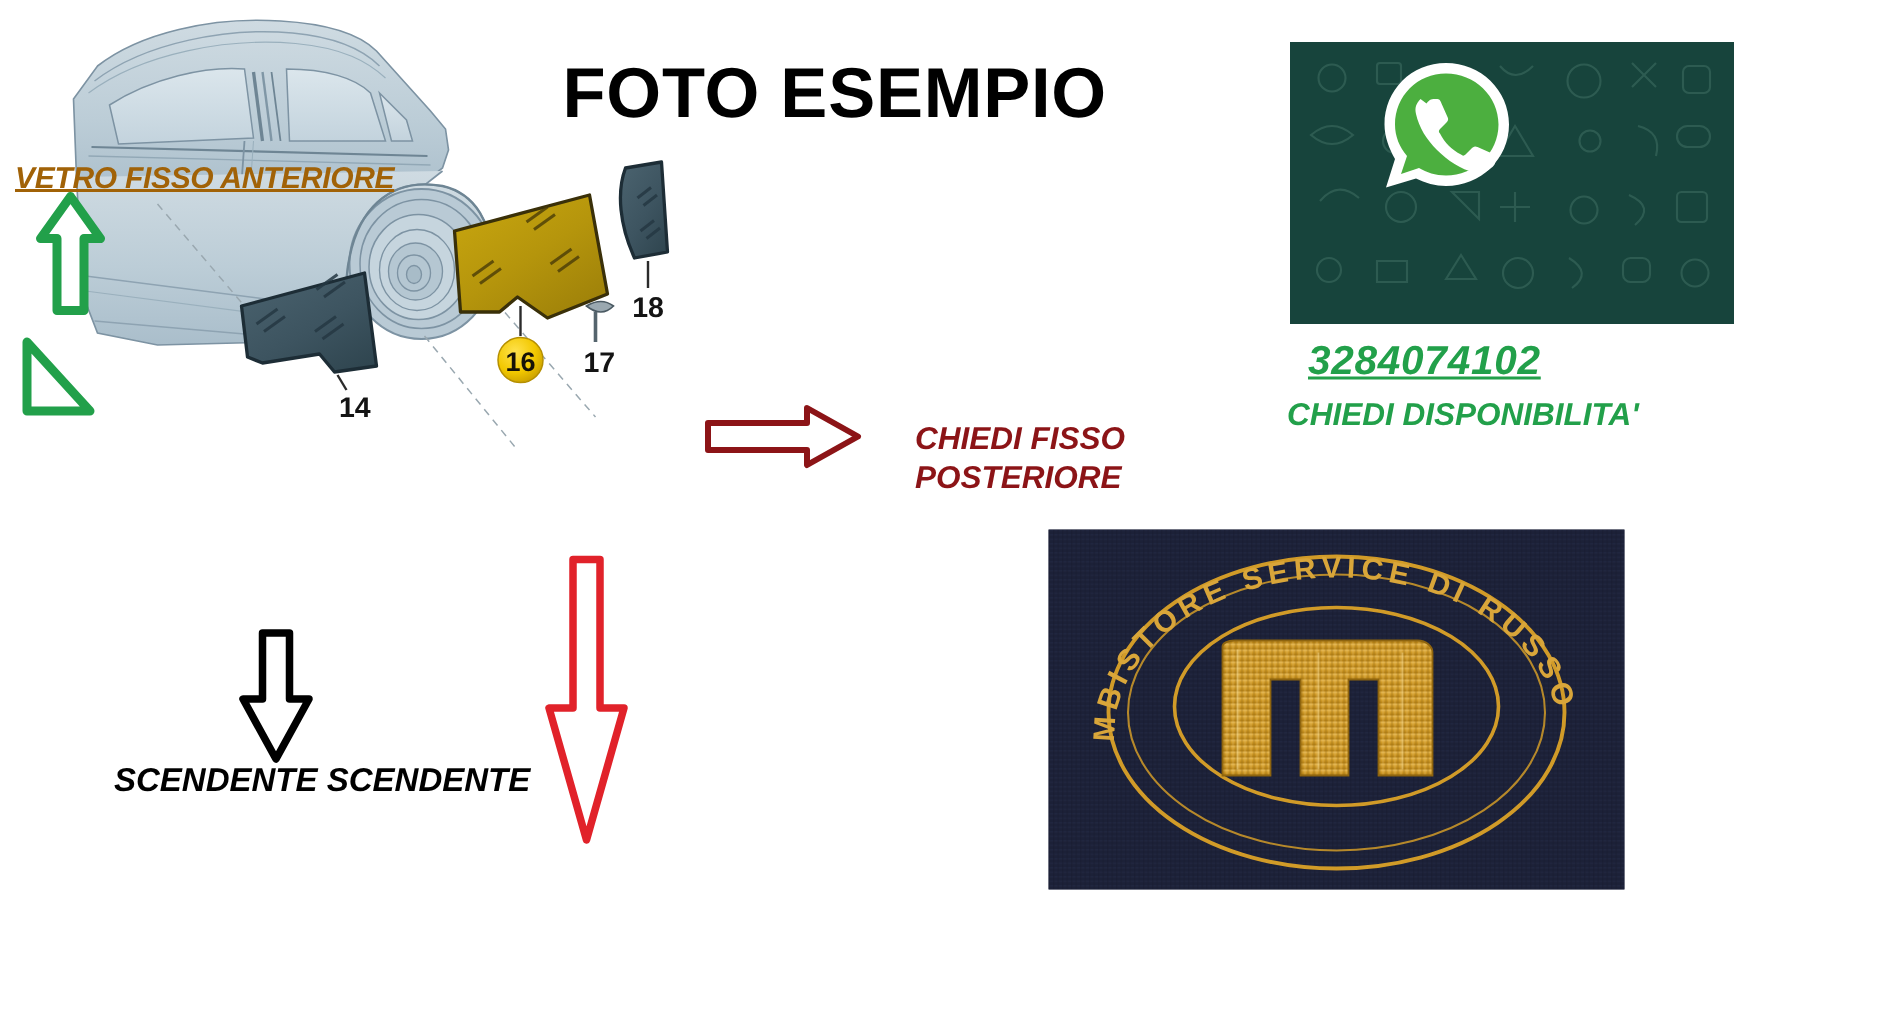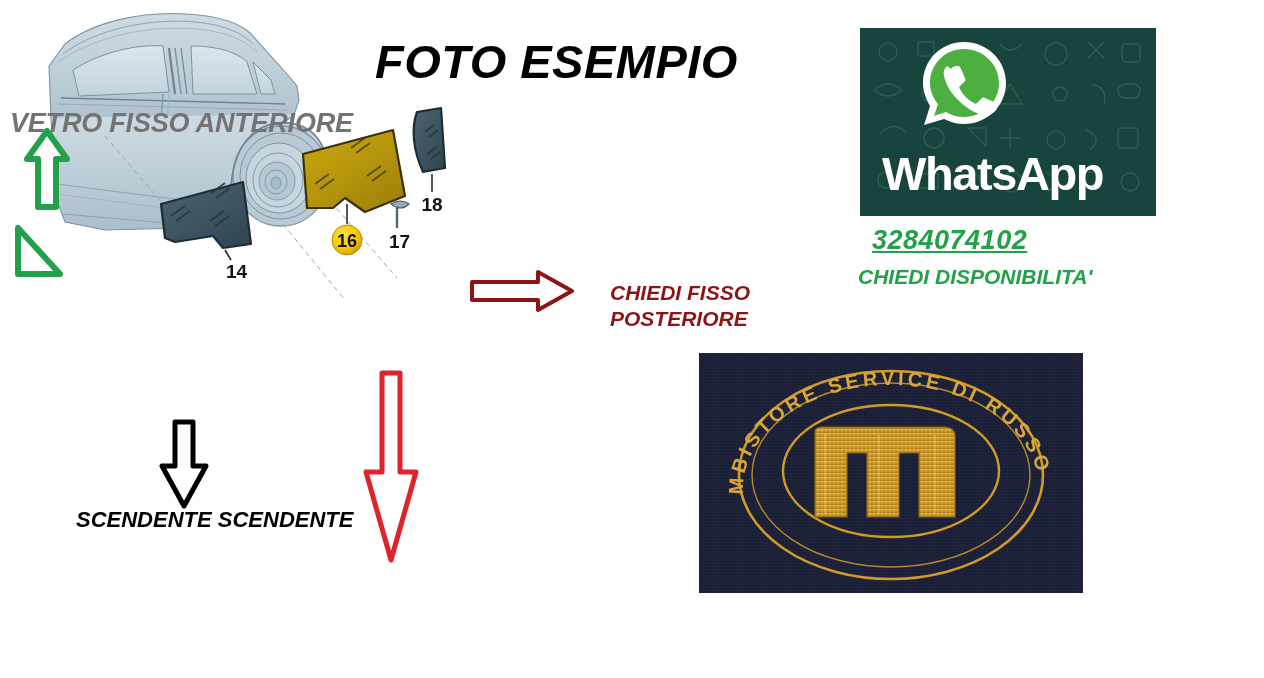--- a/index.html
+++ b/index.html
@@ -19,21 +19,20 @@
     overflow: hidden;
   }
   .abs { position: absolute; }
 
   
   #page-title {
     left: 375px;
     top: 34px;
     font-size: 47px;
     font-weight: bold;
-    font-style: italic;
     color: #000000;
     letter-spacing: 0.5px;
     white-space: nowrap;
   }
 
   
   #car-illustration {
     left: 45px;
     top: 8px;
     width: 430px;
@@ -43,24 +42,25 @@
   
   .callout-label {
     font-weight: bold;
     font-style: italic;
     white-space: pre-line;
     line-height: 1.12;
   }
   #label-vetro-fisso-anteriore {
     left: 10px;
     top: 108px;
-    font-size: 27px;
-    color: #737373;
+    font-size: 20px;
+    color: #a16207;
     letter-spacing: -0.2px;
     white-space: nowrap;
+    text-decoration: underline;
   }
   #label-vetro-fisso-posteriore {
     left: 610px;
     top: 280px;
     font-size: 21px;
     color: #8c1417;
     line-height: 1.22;
   }
   #label-scendente-anteriore {
     left: 76px;
@@ -360,21 +360,20 @@
       <path d="M52 11 C71 11 87 26 87 45 C87 64 71 79 52 79
                C45 79 39 77 34 74 L22 78 L26 66
                C21 60 18 53 18 45 C18 26 33 11 52 11 Z" fill="#4caf3f"></path>
       <path d="M39 31 c2 -3 4 -3 6 -3 c2 0 3 0 4 3 l4 9 c1 2 0 3 -1 4
                l-4 4 c-1 1 -1 2 0 3 c3 6 8 11 14 14 c1 1 2 1 3 0
                l4 -4 c1 -1 2 -2 4 -1 l9 4 c3 1 3 2 3 4 c0 2 0 4 -3 6
                c-3 3 -7 4 -11 3 c-9 -2 -18 -8 -25 -15 c-7 -7 -12 -15 -14 -24
                c-1 -4 0 -7 3 -10 Z" fill="#ffffff"></path>
     </svg>
 
-    <div id="whatsapp-wordmark">WhatsApp</div>
   </div>
 
   <div id="contact-phone" class="abs">3284074102</div>
   <div id="contact-line-1" class="abs contact-line">CHIEDI DISPONIBILITA'</div>
 
   <svg id="shop-logo" class="abs" viewBox="0 0 384 240">
     <defs>
       <path id="arcTop" d="M 44 136 A 148 104 0 0 1 340 136"></path>
       <path id="arcBottom" d="M 86 148 A 106 70 0 0 0 298 148"></path>
       <linearGradient id="mGrad" x1="0" y1="0" x2="0" y2="1">

